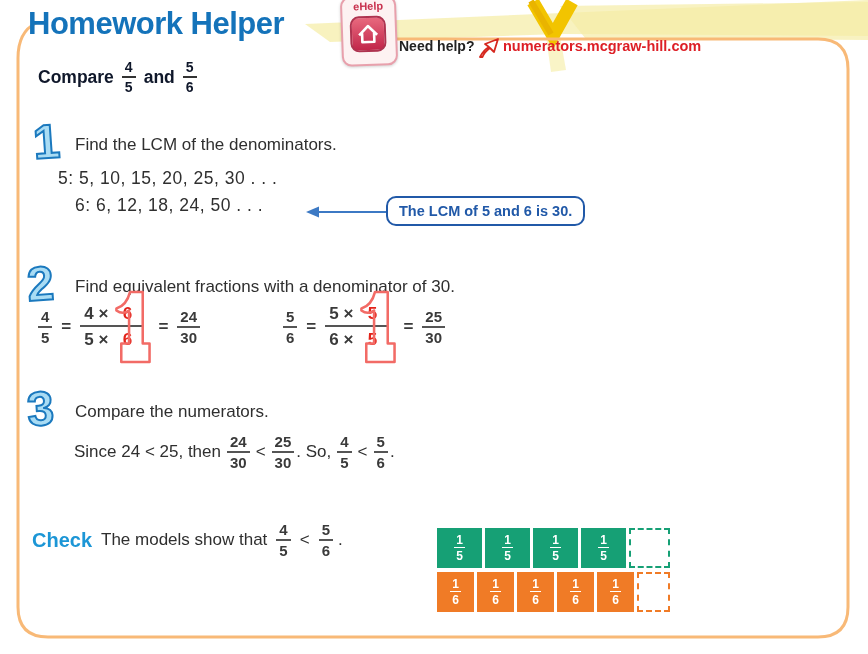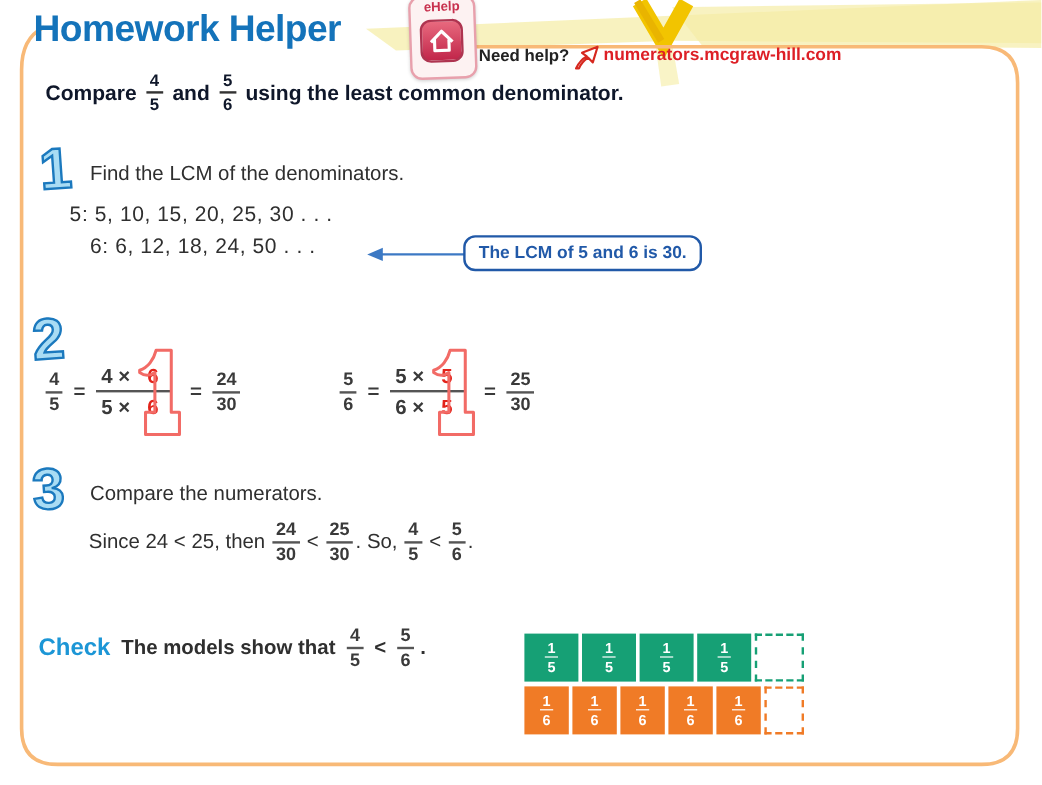--- a/index.html
+++ b/index.html
@@ -46,21 +46,21 @@
   .bigfrac .bfn{display:flex;align-items:baseline;gap:7px;padding:0 4px 3px;border-bottom:2px solid #555;}
   .bigfrac .bfd{display:flex;align-items:baseline;gap:7px;padding:4px 4px 0;}
   .reddigit{color:#E2231A;width:24px;text-align:center;font-weight:700;}
   .one-overlay{position:absolute;right:-12px;top:50%;transform:translateY(-50%);pointer-events:none;}
 
   .sentence{display:flex;align-items:center;gap:6px;font-size:17px;font-weight:500;color:#2f2f2f;}
   .tight{margin-left:-4px;}
 
   .checkrow{left:32px;top:522px;display:flex;align-items:center;gap:9px;}
   .checklabel{font-size:20px;font-weight:800;color:#1C96D6;}
-  .checktext{font-size:17px;font-weight:700;color:#2f2f2f;}
+  .checktext{font-size:17px;font-weight:400;color:#2f2f2f;}
 
   
   .models{left:437px;top:528px;}
   .mrow{display:flex;gap:3px;margin-bottom:4px;}
   .mcell{height:40px;display:flex;align-items:center;justify-content:center;box-sizing:border-box;}
   .mcell .frac{font-size:12px;color:#fff;}
   .mcell .frac .fn{border-bottom:1.5px solid #fff;padding:0 2px 1px;}
   .mcell-dashed{height:40px;background:#fff;box-sizing:border-box;}
 </style>
 </head>
@@ -103,35 +103,35 @@
     <span>Compare</span>
     <span class="frac small">
       <span class="fn">4</span>
       <span class="fd">5</span>
     </span>
     <span>and</span>
     <span class="frac small">
       <span class="fn">5</span>
       <span class="fd">6</span>
     </span>
-    <span>using the least common denominator.</span>
   </div>
 
   <div class="abs stepnum" style="left:33px;top:118px;">1</div>
   <div class="abs steptitle" style="left:75px;top:135px;">Find the LCM of the denominators.</div>
   <div class="abs multiples" style="left:58px;top:168px;">5: 5, 10, 15, 20, 25, 30 . . .</div>
   <div class="abs multiples" style="left:75px;top:195px;">6: 6, 12, 18, 24, 50 . . .</div>
 
   <svg class="abs" style="left:304px;top:203px;" width="86" height="18" viewBox="0 0 86 18">
     <line x1="84" y1="9" x2="14" y2="9" stroke="#3C79C4" stroke-width="2"></line>
     <polygon points="2,9 15,3.5 15,14.5" fill="#3C79C4"></polygon>
   </svg>
   <div class="abs callout">The LCM of 5 and 6 is 30.</div>
 
   <div class="abs stepnum" style="left:27px;top:260px;">2</div>
+  <div class="abs steptitle" style="left:75px;top:277px;">Find equivalent fractions with a denominator of 30.</div>
 
   <div class="abs eqrow" style="left:38px;top:305px;">
     <span class="frac math">
       <span class="fn">4</span>
       <span class="fd">5</span>
     </span>
     <span>=</span>
     <span class="bigfrac">
       <span class="bfn">
         <span>4 ×</span>

